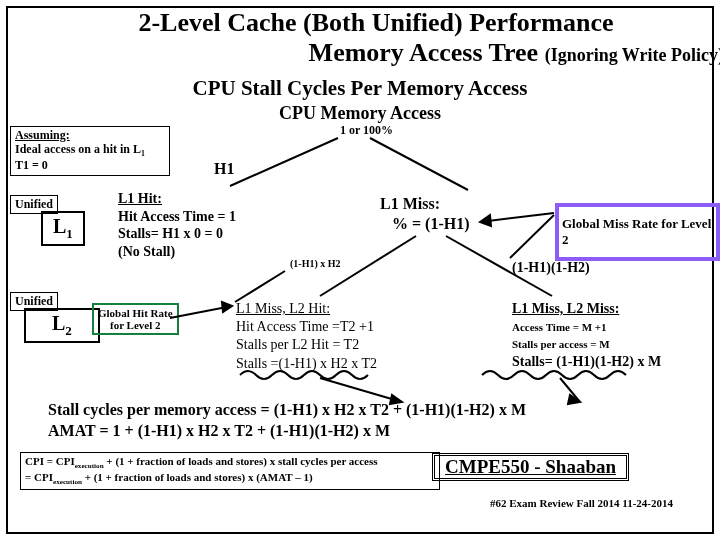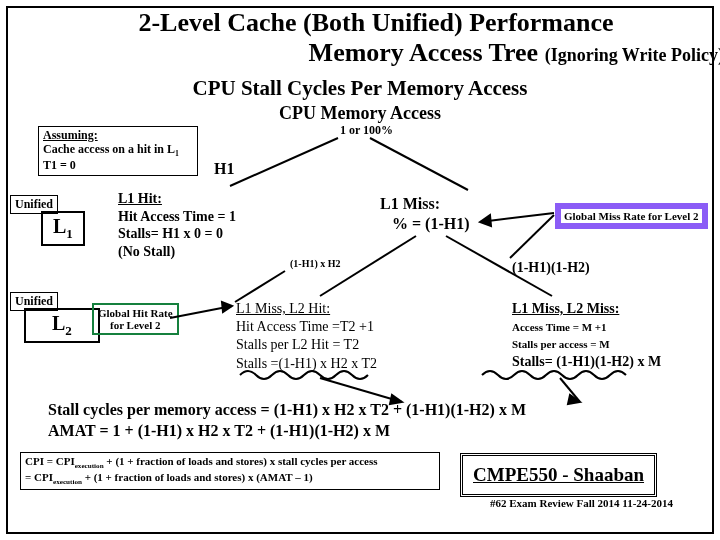--- a/index.html
+++ b/index.html
@@ -5,59 +5,59 @@
   * { box-sizing: border-box; margin: 0; padding: 0; }
   body { font-family: "Times New Roman", serif; width: 720px; height: 540px; position: relative; background: #fff; }
   .frame { position: absolute; inset: 6px; border: 2px solid #000; }
   .abs { position: absolute; }
   .title1 { top: 8px; left: 16px; width: 100%; text-align: center; font-size: 26px; font-weight: bold; }
   .title2 { top: 38px; left: 4px; width: 100%; text-align: right; font-size: 26px; font-weight: bold; }
   .ignore { font-size: 18px; font-weight: bold; }
   .sub1 { top: 76px; left: 0; width: 100%; text-align: center; font-size: 21px; font-weight: bold; }
   .sub2 { top: 103px; left: 0; width: 100%; text-align: center; font-size: 18px; font-weight: bold; }
   .oneor { top: 123px; left: 340px; font-size: 12px; font-weight: bold; }
-  .assume-box { top: 126px; left: 10px; width: 160px; border: 1px solid #000; padding: 2px 4px; font-size: 12px; font-weight: bold; line-height: 1.15; margin-left: 28px; }
+  .assume-box { top: 126px; left: 10px; width: 160px; border: 1px solid #000; padding: 2px 4px; font-size: 12px; font-weight: bold; line-height: 1.15; }
   .h1lbl { top: 160px; left: 214px; font-size: 16px; font-weight: bold; }
   .u1 { top: 195px; left: 10px; border: 1px solid #000; padding: 1px 4px; font-size: 12px; font-weight: bold; }
   .u2 { top: 292px; left: 10px; border: 1px solid #000; padding: 1px 4px; font-size: 12px; font-weight: bold; }
   .L1box { top: 211px; left: 24px; border: 2px solid #000; padding: 2px 10px; font-size: 20px; font-weight: bold; margin-left: 17px; }
   .L2box { top: 308px; left: 24px; border: 2px solid #000; padding: 2px 26px; font-size: 20px; font-weight: bold; }
   .l1hit { top: 190px; left: 118px; font-size: 14px; font-weight: bold; line-height: 1.25; width: 170px; }
   .l1miss { top: 194px; left: 380px; font-size: 16px; font-weight: bold; line-height: 1.25; }
-  .gmr { top: 203px; left: 555px; border: 6px solid #8b5cf6; padding: 1px 3px; font-size: 11px; font-weight: bold; }
+  .gmr { top: 203px; left: 555px; border: 4px solid #8b5cf6; padding: 9px 3px; font-size: 13px; font-weight: bold; }
   .h2lbl { top: 258px; left: 290px; font-size: 10px; font-weight: bold; }
   .h2rlbl { top: 260px; left: 512px; font-size: 14px; font-weight: bold; }
   .ghr { top: 303px; left: 92px; border: 2px solid #15803d; padding: 2px 4px; font-size: 11px; font-weight: bold; text-align: center; line-height: 1.1; }
   .l2hit { top: 300px; left: 236px; font-size: 14px; font-weight: normal; line-height: 1.3; width: 230px; }
   .l2miss { top: 300px; left: 482px; font-size: 14px; font-weight: bold; line-height: 1.25; width: 220px; margin-left: 30px; }
   .l2miss .sm { font-size: 11px; }
   .eq1 { top: 400px; left: 48px; font-size: 16px; font-weight: bold; line-height: 1.3; }
   .cpi-box { top: 452px; left: 20px; border: 1px solid #000; padding: 2px 4px; font-size: 11px; font-weight: bold; line-height: 1.25; width: 420px; }
-  .course { top: 453px; left: 460px; border: 3px double #000; padding: 8px 10px; font-size: 19px; font-weight: bold; text-decoration: underline; }
+  .course { top: 453px; left: 432px; border: 3px double #000; padding: 0 10px; font-size: 19px; font-weight: bold; text-decoration: underline; }
   .footer { top: 497px; left: 490px; font-size: 11px; font-weight: bold; }
   sub { font-size: 0.65em; vertical-align: sub; }
   .u { text-decoration: underline; }
   svg { position: absolute; top: 0; left: 0; pointer-events: none; }
 </style>
 </head>
 <body>
 <div class="frame"></div>
 
 <div class="abs title1">2-Level Cache (Both Unified) Performance</div>
 <div class="abs title2">
   <span>Memory Access Tree</span>
   <span class="ignore">(Ignoring Write Policy)</span>
 </div>
 <div class="abs sub1">CPU  Stall Cycles Per Memory Access</div>
 <div class="abs sub2">CPU Memory  Access</div>
 <div class="abs oneor">1 or 100%</div>
 
 <div class="abs assume-box">
   <span class="u">Assuming:</span><br>
-  <span>Cache access on a hit in L</span><sub>1</sub><br>
+  <span>Ideal access on a hit in L</span><sub>1</sub><br>
   <span>T1 = 0</span>
 </div>
 
 <div class="abs h1lbl">H1</div>
 
 <div class="abs u1">Unified</div>
 <div class="abs L1box"><span>L</span><sub>1</sub></div>
 <div class="abs u2">Unified</div>
 <div class="abs L2box"><span>L</span><sub>2</sub></div>
 

